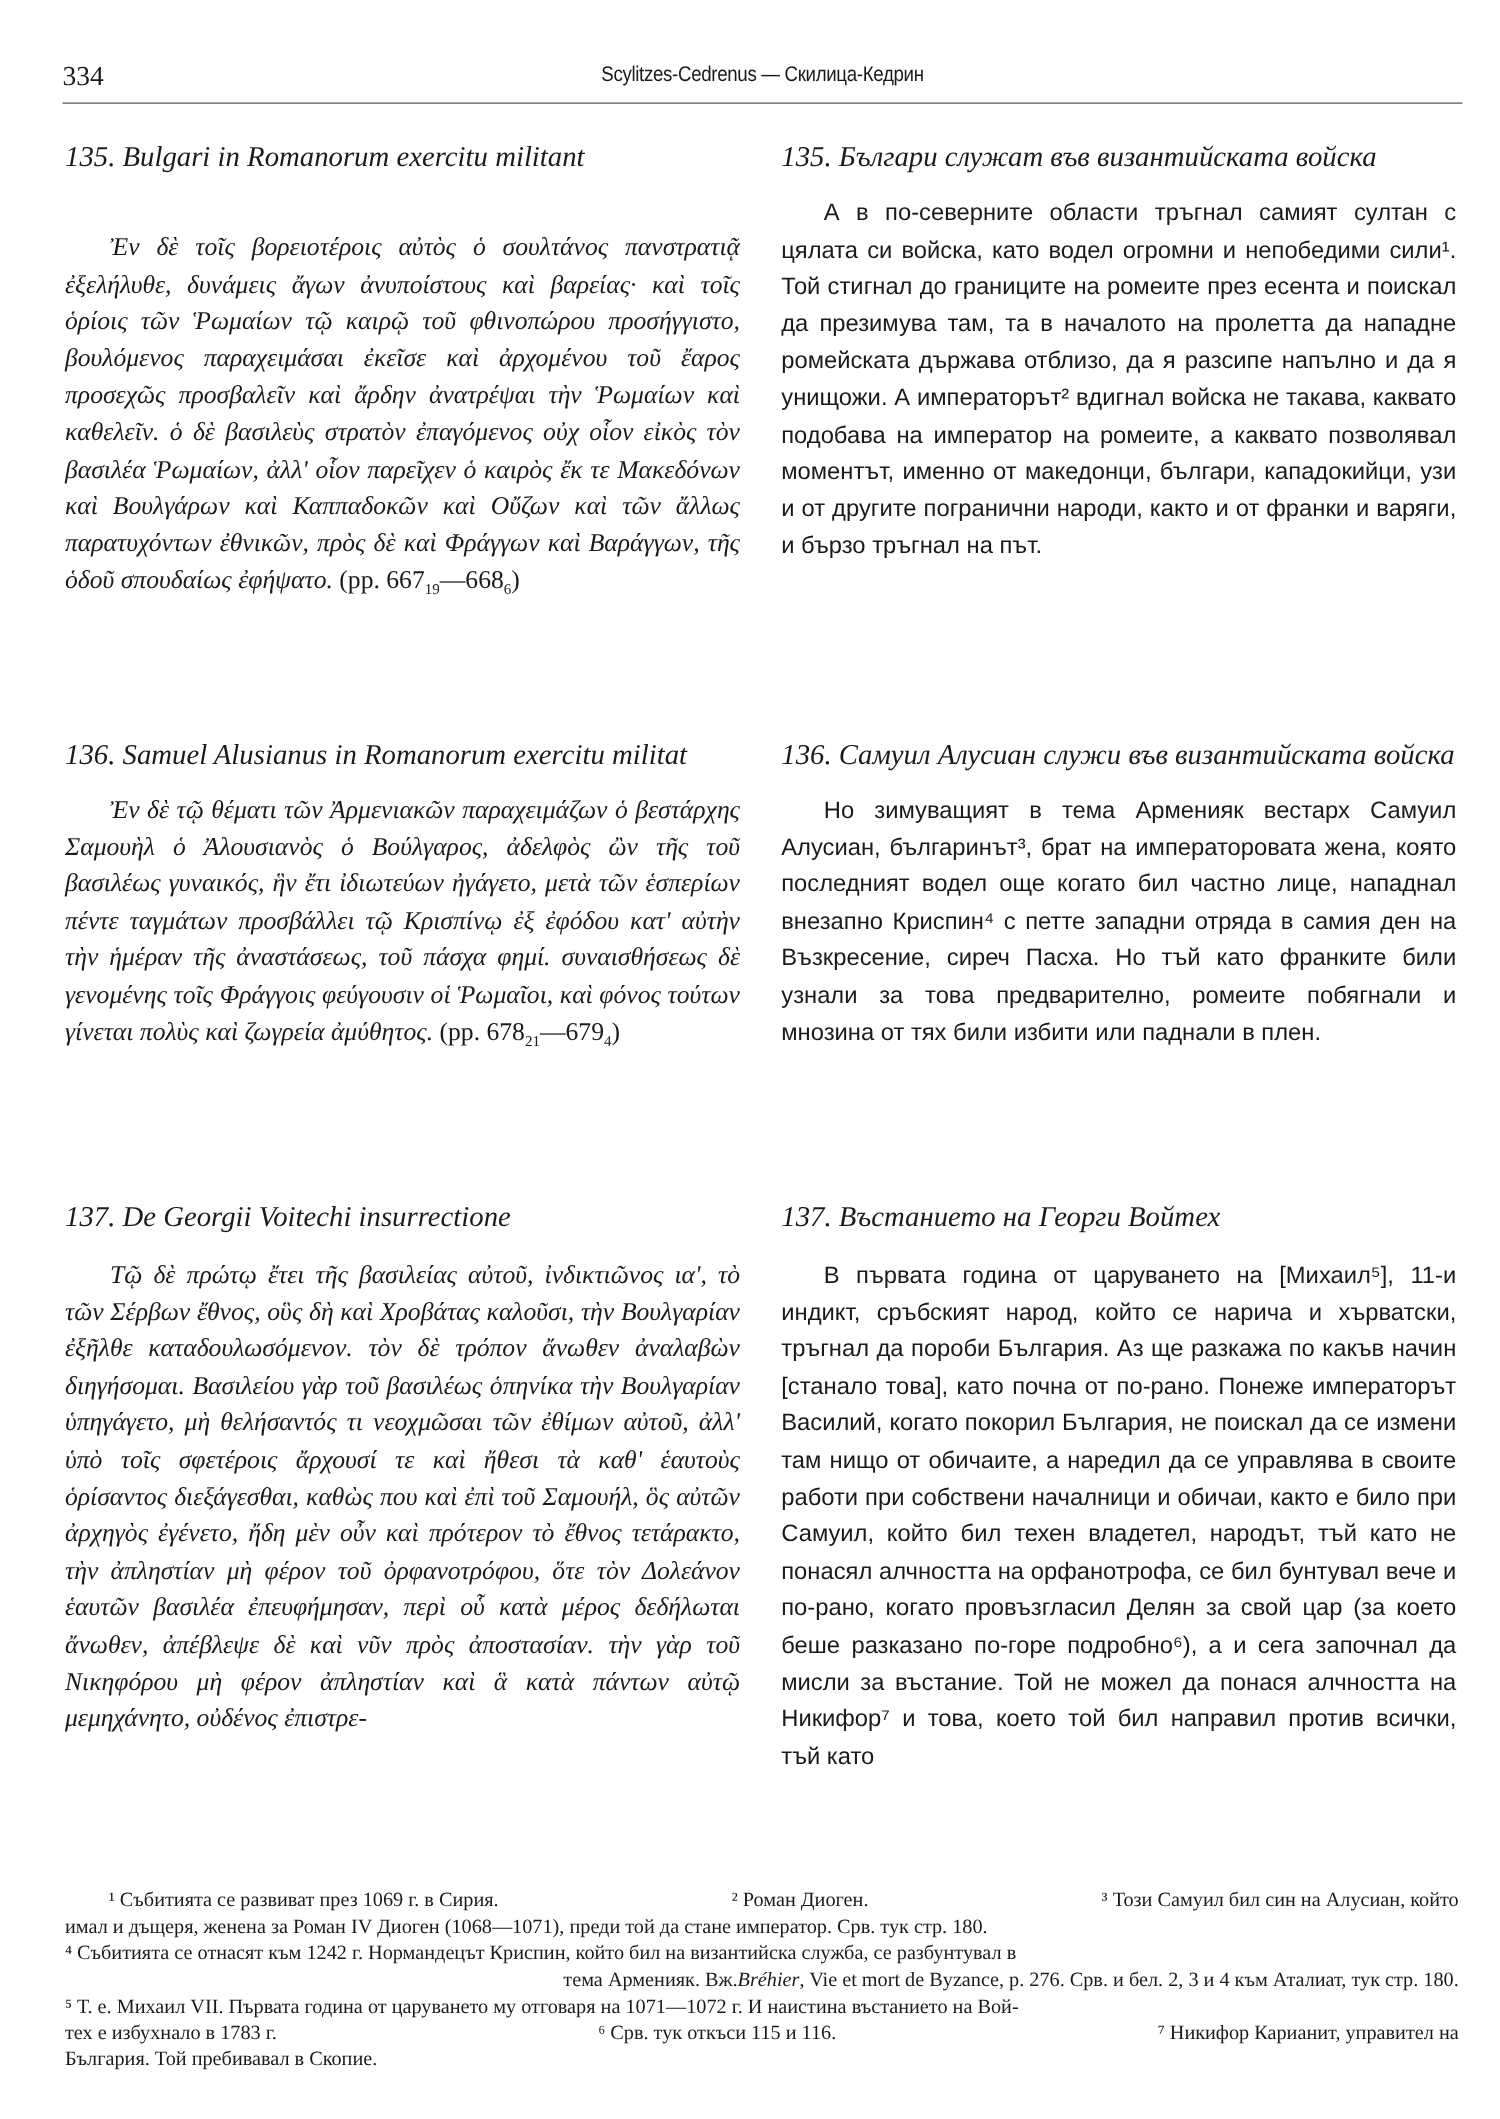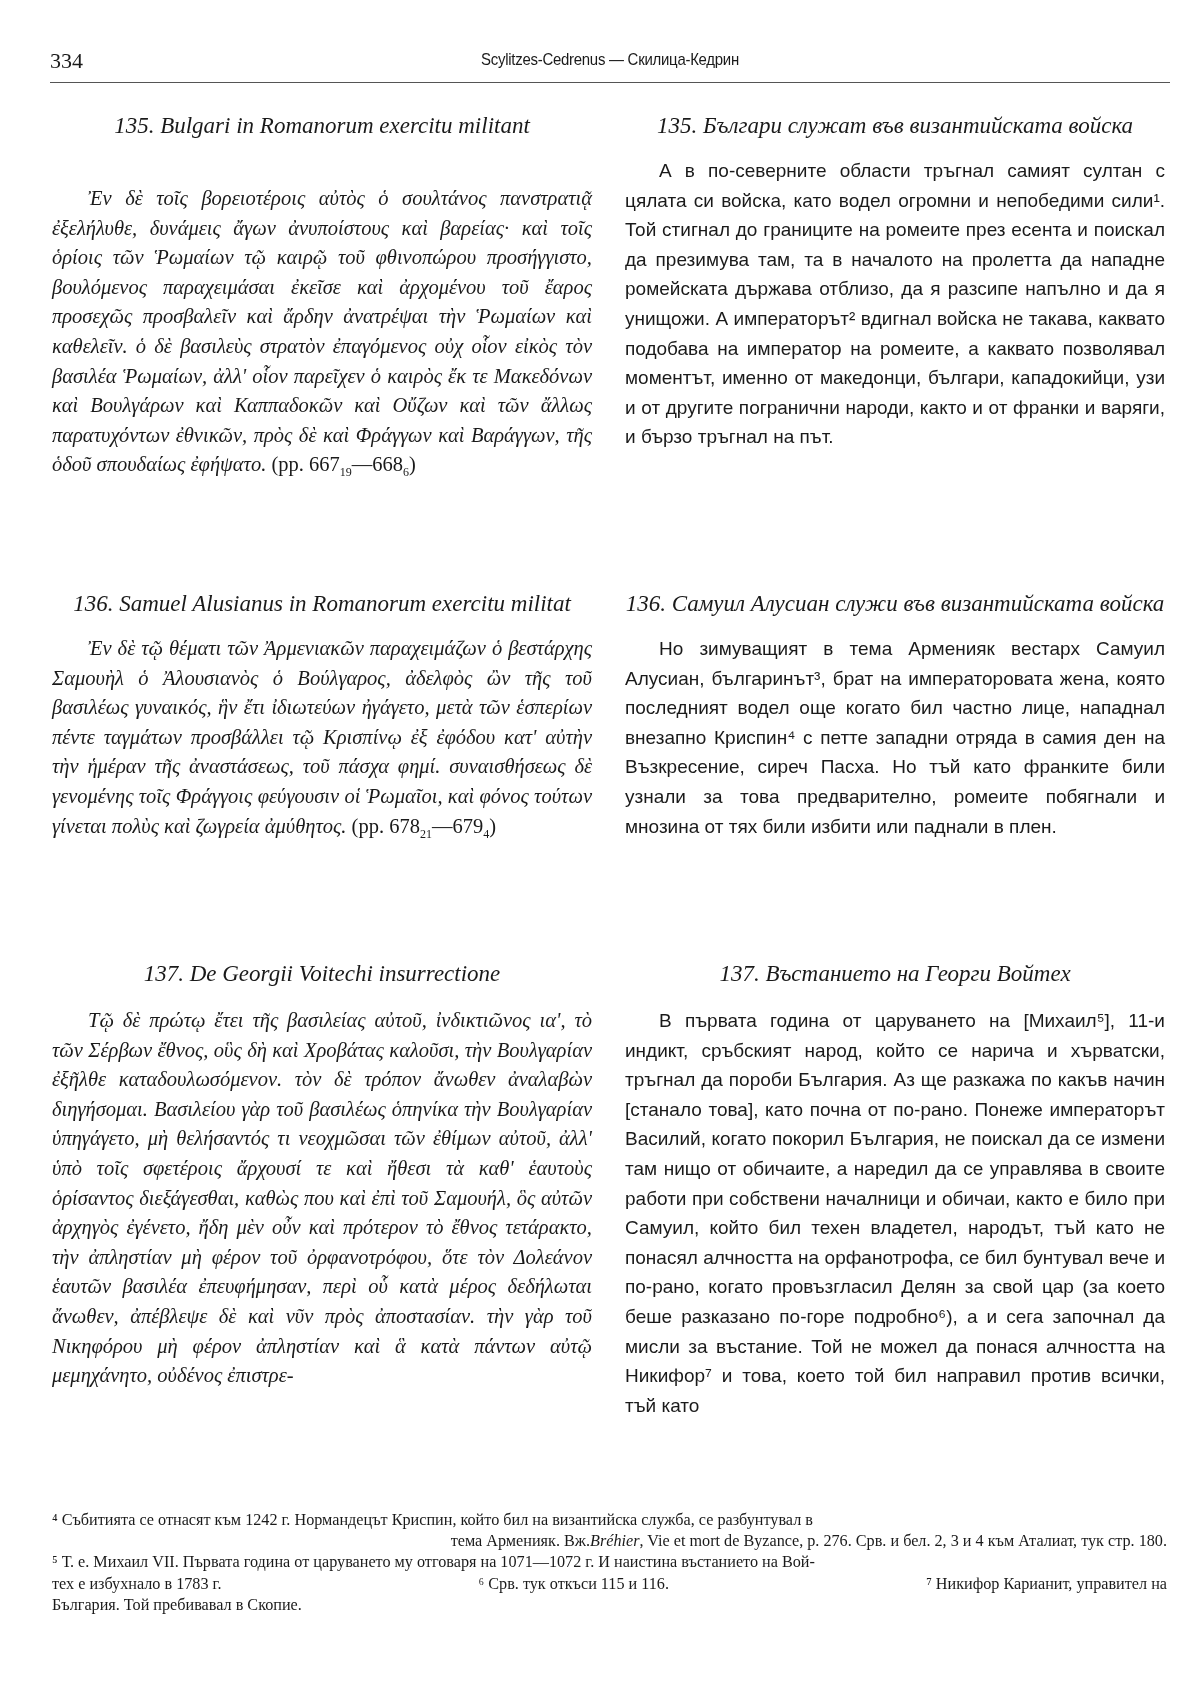--- a/index.html
+++ b/index.html
@@ -18,21 +18,21 @@
     transform: scaleX(0.88);
   }
   .head-rule {
     position: absolute; left: 50px; top: 82px; width: 1120px; height: 0;
     border-top: 1px solid #555;
   }
   .col { position: absolute; width: 540px; }
   .col-left { left: 52px; }
   .col-right { left: 625px; }
   .sec-title {
-    font-style: italic; font-size: 23px; line-height: 28px; text-align: center;
+    font-style: italic; font-size: 23px; line-height: 28px; text-align: left;
     margin: 0; font-weight: normal;
   }
   .sec-title.latin { font-family: "Liberation Serif", serif; }
   .greek {
     font-style: italic; font-size: 20.5px; line-height: 29.6px; text-align: justify;
     text-indent: 36px; margin: 0; hyphens: manual;
   }
   .greek .ref { font-style: normal; }
   .bg {
     font-size: 19px; line-height: 29.6px; text-align: justify; text-indent: 34px;
@@ -80,20 +80,28 @@
   <div class="col col-left" style="top:960px;">
     <h2 class="sec-title latin">137. De Georgii Voitechi insurrectione</h2>
     <p class="greek" style="margin-top:18px;">Τῷ δὲ πρώτῳ ἔτει τῆς βασιλείας αὐτοῦ, ἰνδικτιῶνος ιαʹ, τὸ τῶν Σέρβων ἔθνος, οὓς δὴ καὶ Χροβάτας καλοῦσι, τὴν Βουλγαρίαν ἐξῆλθε καταδουλωσόμενον. τὸν δὲ τρόπον ἄνωθεν ἀναλαβὼν διηγήσομαι. Βασιλείου γὰρ τοῦ βασιλέως ὁπηνίκα τὴν Βουλγαρίαν ὑπηγάγετο, μὴ θελήσαντός τι νεοχμῶσαι τῶν ἐθίμων αὐτοῦ, ἀλλ' ὑπὸ τοῖς σφετέροις ἄρχουσί τε καὶ ἤθεσι τὰ καθ' ἑαυτοὺς ὁρίσαντος διεξάγεσθαι, καθὼς που καὶ ἐπὶ τοῦ Σαμουήλ, ὃς αὐτῶν ἀρχηγὸς ἐγένετο, ἤδη μὲν οὖν καὶ πρότερον τὸ ἔθνος τετάρακτο, τὴν ἀπληστίαν μὴ φέρον τοῦ ὀρφανοτρόφου, ὅτε τὸν Δολεάνον ἑαυτῶν βασιλέα ἐπευφήμησαν, περὶ οὗ κατὰ μέρος δεδήλωται ἄνωθεν, ἀπέβλεψε δὲ καὶ νῦν πρὸς ἀποστασίαν. τὴν γὰρ τοῦ Νικηφόρου μὴ φέρον ἀπληστίαν καὶ ἃ κατὰ πάντων αὐτῷ μεμηχάνητο, οὐδένος ἐπιστρε-</p>
   </div>
   <div class="col col-right" style="top:960px;">
     <h2 class="sec-title">137. Въстанието на Георги Войтех</h2>
     <p class="bg" style="margin-top:18px;">В първата година от царуването на [Михаил⁵], 11-и индикт, сръбският народ, който се нарича и хърватски, тръгнал да пороби България. Аз ще разкажа по какъв начин [станало това], като почна от по-рано. Понеже императорът Василий, когато покорил България, не поискал да се измени там нищо от обичаите, а наредил да се управлява в своите работи при собствени началници и обичаи, както е било при Самуил, който бил техен владетел, народът, тъй като не понасял алчността на орфанотрофа, се бил бунтувал вече и по-рано, когато провъзгласил Делян за свой цар (за което беше разказано по-горе подробно⁶), а и сега започнал да мисли за въстание. Той не можел да понася алчността на Никифор⁷ и това, което той бил направил против всички, тъй като</p>
   </div>
 
   <div class="footnotes">
+    <div class="fn-line first">
+      <span>¹ Събитията се развиват през 1069 г. в Сирия.</span>
+        <span>² Роман Диоген.</span>
+        <span>³ Този Самуил бил син на Алусиан, който</span>
+    </div>
+    <div class="fn-line">
+      <span>имал и дъщеря, женена за Роман IV Диоген (1068—1071), преди той да стане император. Срв. тук стр. 180.</span>
+    </div>
     <div class="fn-line">
       <span>⁴ Събитията се отнасят към 1242 г. Нормандецът Криспин, който бил на византийска служба, се разбунтувал в</span>
     </div>
     <div class="fn-line" style="justify-content:flex-end;">
       <span>тема Арменияк. Вж. </span>
         <span class="em">Bréhier</span>
         <span>, Vie et mort de Byzance, p. 276. Срв. и бел. 2, 3 и 4 към Аталиат, тук стр. 180.</span>
     </div>
     <div class="fn-line">
       <span>⁵ Т. е. Михаил VII. Първата година от царуването му отговаря на 1071—1072 г. И наистина въстанието на Вой-</span>

